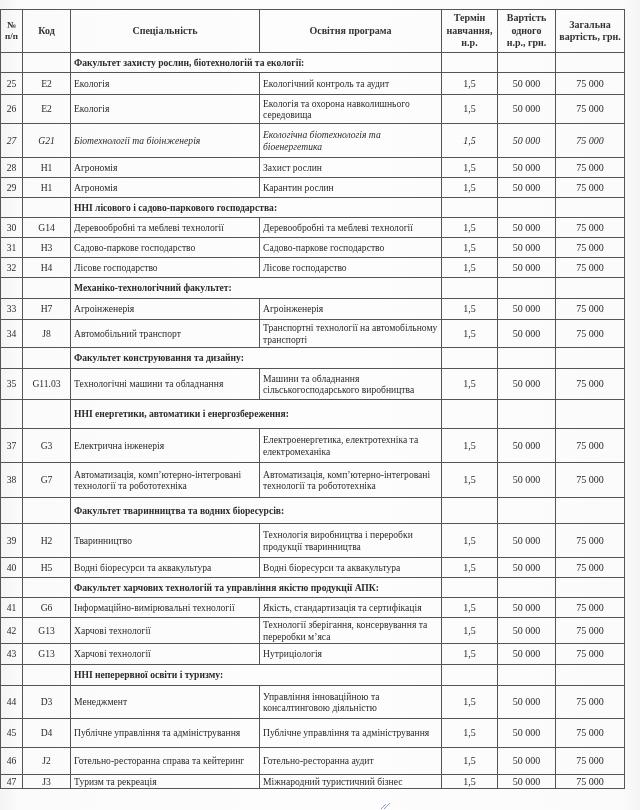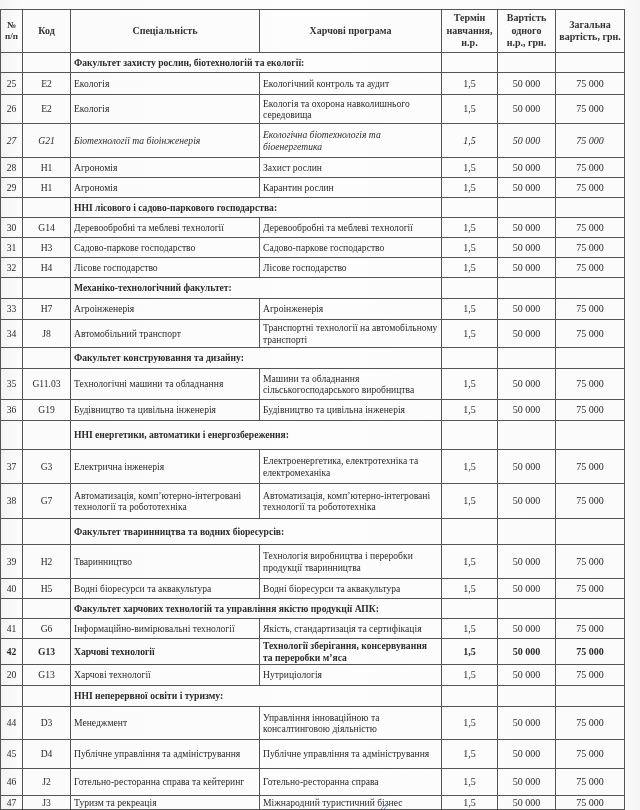--- a/index.html
+++ b/index.html
@@ -29,21 +29,21 @@
     <col style="width:182px">
     <col style="width:56px">
     <col style="width:58px">
     <col style="width:69px">
   </colgroup>
   <thead>
     <tr style="height:43px">
       <th style="font-size:9px">№ п/п</th>
       <th>Код</th>
       <th>Спеціальність</th>
-      <th>Харчові програма</th>
+      <th>Освітня програма</th>
       <th>Термін навчання, н.р.</th>
       <th>Вартість одного н.р., грн.</th>
       <th>Загальна вартість, грн.</th>
     </tr>
   </thead>
   <tbody id="table-body">
       <tr class="section" style="height: 20px; margin-left: 36px;">
         <td></td>
         <td></td>
         <td class="title" colspan="2">Факультет захисту рослин, біотехнологій та екології:</td>
@@ -167,29 +167,20 @@
       </tr>
       <tr style="height: 31px;">
         <td class="c">35</td>
         <td class="c">G11.03</td>
         <td>Технологічні машини та обладнання</td>
         <td>Машини та обладнання сільськогосподарського виробництва</td>
         <td class="num">1,5</td>
         <td class="num">50 000</td>
         <td class="num">75 000</td>
       </tr>
-      <tr style="height: 21px;">
-        <td class="c">36</td>
-        <td class="c">G19</td>
-        <td>Будівництво та цивільна інженерія</td>
-        <td>Будівництво та цивільна інженерія</td>
-        <td class="num">1,5</td>
-        <td class="num">50 000</td>
-        <td class="num">75 000</td>
-      </tr>
       <tr class="section" style="height: 29px;">
         <td></td>
         <td></td>
         <td class="title" colspan="2">ННІ енергетики, автоматики і енергозбереження:</td>
         <td></td>
         <td></td>
         <td></td>
       </tr>
       <tr style="height: 34px;">
         <td class="c">37</td>
@@ -245,31 +236,31 @@
       </tr>
       <tr style="height: 20px;">
         <td class="c">41</td>
         <td class="c">G6</td>
         <td>Інформаційно-вимірювальні технології</td>
         <td>Якість, стандартизація та сертифікація</td>
         <td class="num">1,5</td>
         <td class="num">50 000</td>
         <td class="num">75 000</td>
       </tr>
-      <tr style="height: 26px; font-weight: bold;">
+      <tr style="height: 26px;">
         <td class="c">42</td>
         <td class="c">G13</td>
         <td>Харчові технології</td>
         <td>Технології зберігання, консервування та переробки м’яса</td>
         <td class="num">1,5</td>
         <td class="num">50 000</td>
         <td class="num">75 000</td>
       </tr>
       <tr style="height: 21px;">
-        <td class="c">20</td>
+        <td class="c">43</td>
         <td class="c">G13</td>
         <td>Харчові технології</td>
         <td>Нутриціологія</td>
         <td class="num">1,5</td>
         <td class="num">50 000</td>
         <td class="num">75 000</td>
       </tr>
       <tr class="section" style="height: 21px;">
         <td></td>
         <td></td>
@@ -293,21 +284,21 @@
         <td>Публічне управління та адміністрування</td>
         <td>Публічне управління та адміністрування</td>
         <td class="num">1,5</td>
         <td class="num">50 000</td>
         <td class="num">75 000</td>
       </tr>
       <tr style="height: 27px;">
         <td class="c">46</td>
         <td class="c">J2</td>
         <td>Готельно-ресторанна справа та кейтеринг</td>
-        <td>Готельно-ресторанна справа</td>
+        <td>Готельно-ресторанна аудит</td>
         <td class="num">1,5</td>
         <td class="num">50 000</td>
         <td class="num">75 000</td>
       </tr>
       <tr style="height: 14px;">
         <td class="c">47</td>
         <td class="c">J3</td>
         <td>Туризм та рекреація</td>
         <td>Міжнародний туристичний бізнес</td>
         <td class="num">1,5</td>

